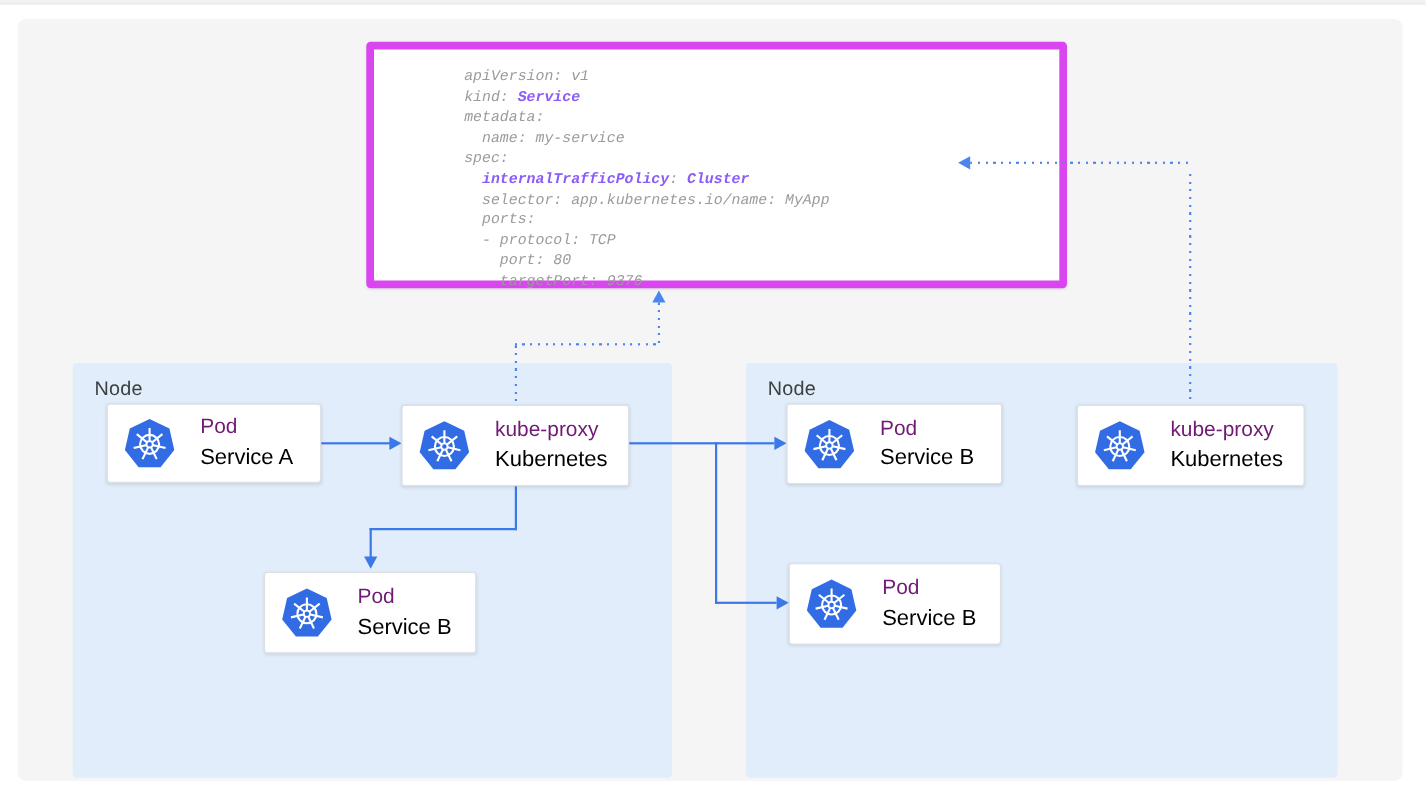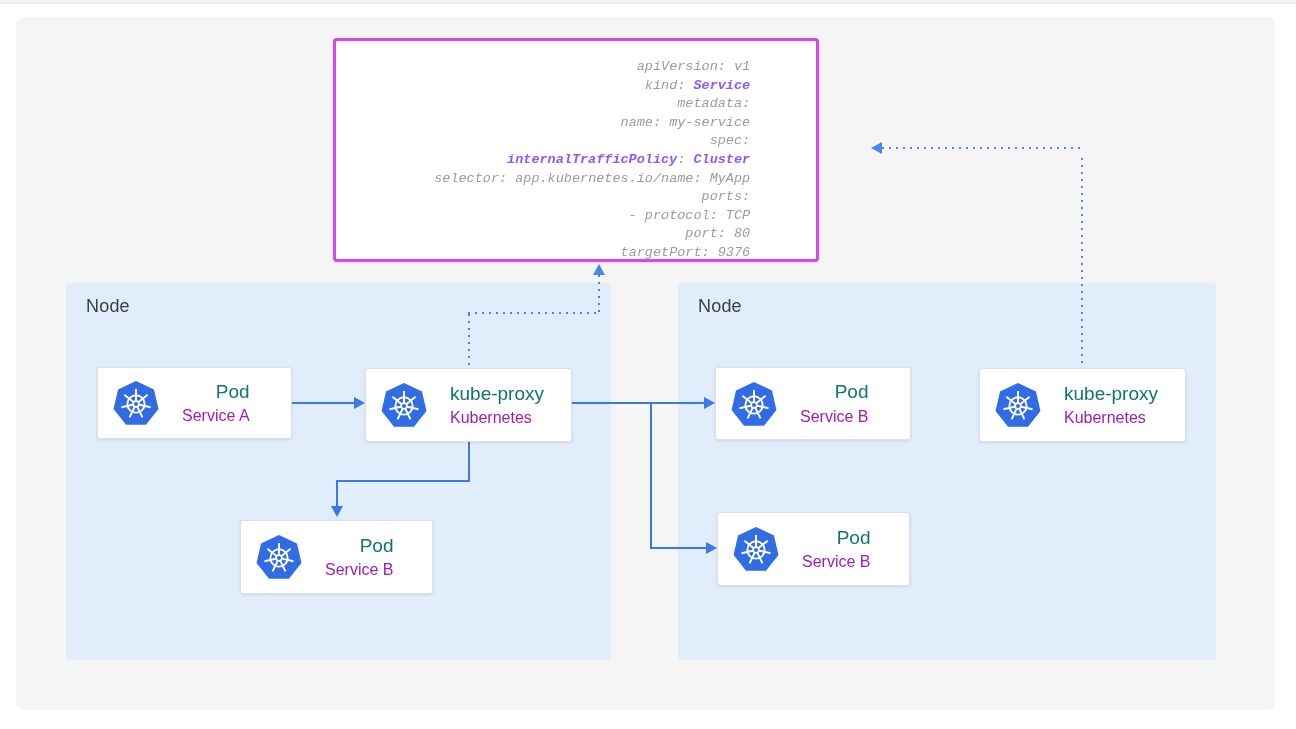--- a/index.html
+++ b/index.html
@@ -16,20 +16,21 @@
   }
   .canvas{
     position:absolute;left:16px;top:17px;width:1259px;height:693px;
     background:#f5f5f6;border-radius:8px;
   }
   
   .node{
     position:absolute;
     background:var(--node-background);
     border-radius:4px;
+    margin-top:47px;
   }
   .node-left{left:66px;top:283px;width:545px;height:377px;}
   .node-right{left:678px;top:283px;width:538px;height:377px;}
   .node-label{
     position:absolute;left:20px;top:13px;
     font-size:18px;color:#3c4043;letter-spacing:.2px;
   }
   
   .card{
     position:absolute;
@@ -42,30 +43,29 @@
     box-sizing:border-box;
   }
   .card-pod-a{left:97px;top:367px;width:195px;height:72px;}
   .card-kube-proxy-left{left:365px;top:368px;width:207px;height:74px;}
   .card-pod-b-left{left:240px;top:520px;width:193px;height:74px;}
   .card-pod-b-right-top{left:715px;top:367px;width:196px;height:73px;}
   .card-pod-b-right-bottom{left:717px;top:512px;width:193px;height:74px;}
   .card-kube-proxy-right{left:979px;top:368px;width:207px;height:74px;}
   .card-icon{width:48px;height:48px;flex:0 0 48px;}
   .card-text{display:flex;flex-direction:column;}
-  .card-title{font-size:19px;color:#0f766e;line-height:1.25;text-align:right;}
-  .card-subtitle{font-size:16px;color:#a21caf;line-height:1.25;margin-top:3px;}
+  .card-title{font-size:19px;color:#701a75;line-height:1.25;}
+  .card-subtitle{font-size:20px;color:#000000;line-height:1.25;margin-top:3px;}
   .k8s-hept{fill:var(--kubernetes-blue);}
   
   .yaml-card{
-    position:absolute;left:333px;top:38px;width:486px;height:224px;
-    background:#ffffff;border:3px solid #d946ef;border-radius:4px;
+    position:absolute;left:333px;top:38px;width:637px;height:224px;
+    background:#ffffff;border:7px solid #d946ef;border-radius:4px;
     box-shadow:0 1px 2px rgba(60,64,67,.10);
     box-sizing:border-box;
-    text-align:right;
   }
   .yaml-lines{
     position:absolute;left:82px;top:17px;
     font-family:"Liberation Mono", monospace;
     font-style:italic;
     font-size:13.5px;line-height:18.6px;
     color:#9b9b9b;
     white-space:pre;
   }
   .yaml-bold{font-weight:700;color:#8b5cf6;}

